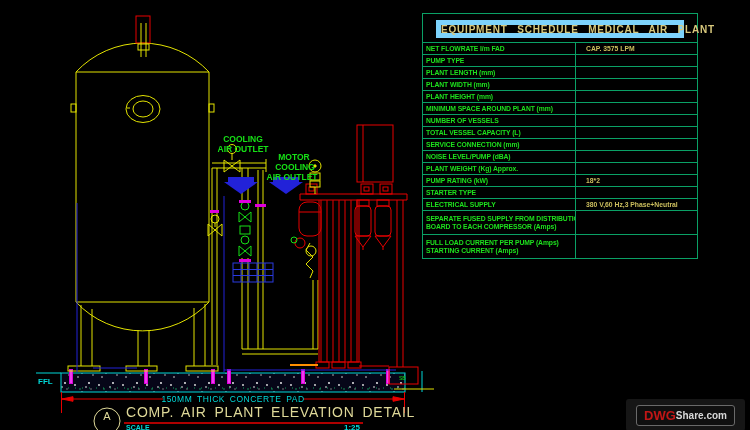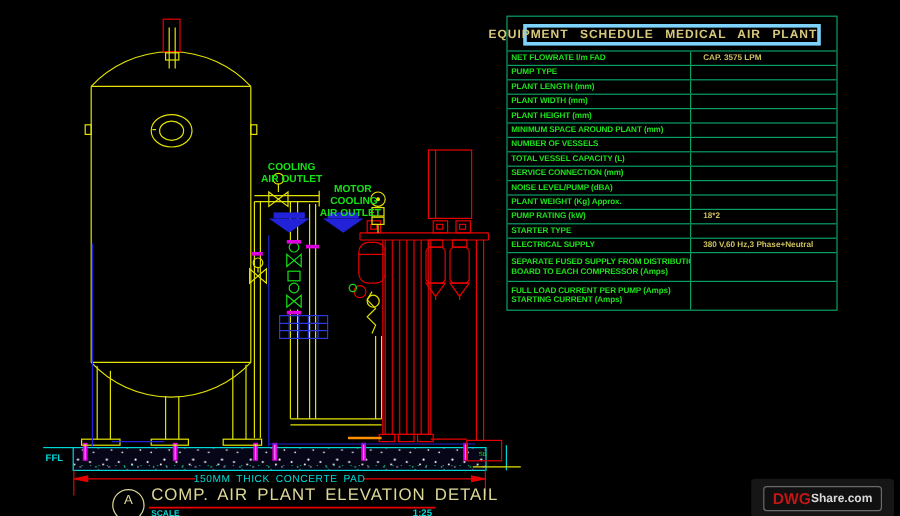--- a/index.html
+++ b/index.html
@@ -2,21 +2,21 @@
 <html><head>
 <meta charset="utf-8">
 <style>
   html,body{margin:0;padding:0;background:#000;}
   body{width:750px;height:430px;overflow:hidden;font-family:"Liberation Sans",sans-serif;position:relative;}
   .canvas{position:absolute;left:0;top:0;width:750px;height:430px;background:#000;}
   svg text{font-family:"Liberation Sans",sans-serif;}
 
   
   .sched{position:absolute;left:422px;top:13px;width:276px;border:1px solid #0aa065;background:#000;box-sizing:border-box;}
-  .sched-header{margin:6px 13px 4px 13px;height:18px;border:3px solid #7dd3fc;display:flex;align-items:center;justify-content:flex-end;box-sizing:border-box;}
+  .sched-header{margin:6px 13px 4px 13px;height:18px;border:5px solid #7dd3fc;display:flex;align-items:center;justify-content:flex-start;box-sizing:border-box;}
   .sched-header span{color:#d8c87c;font-size:10px;font-weight:bold;letter-spacing:.8px;word-spacing:6px;white-space:nowrap;}
   .srow{display:flex;border-top:1px solid #0aa065;height:11px;align-items:stretch;box-sizing:content-box;}
   .srow.tall{height:23px;}
   .srow .lbl{flex:1;display:flex;flex-direction:column;justify-content:center;padding-left:3px;overflow:hidden;}
   .srow .lbl span{color:#1de01d;font-size:6.8px;font-weight:bold;line-height:8px;white-space:nowrap;letter-spacing:-0.1px;}
   .srow .val{width:122px;border-left:1px solid #0aa065;display:flex;align-items:center;padding-left:10px;box-sizing:border-box;}
   .srow .val span{color:#cdbf5e;font-size:6.8px;font-weight:bold;white-space:nowrap;}
 
   
   .wm{position:absolute;left:626px;top:399px;width:119px;height:32px;background:#161616;border-radius:3px;display:flex;align-items:center;justify-content:center;}

